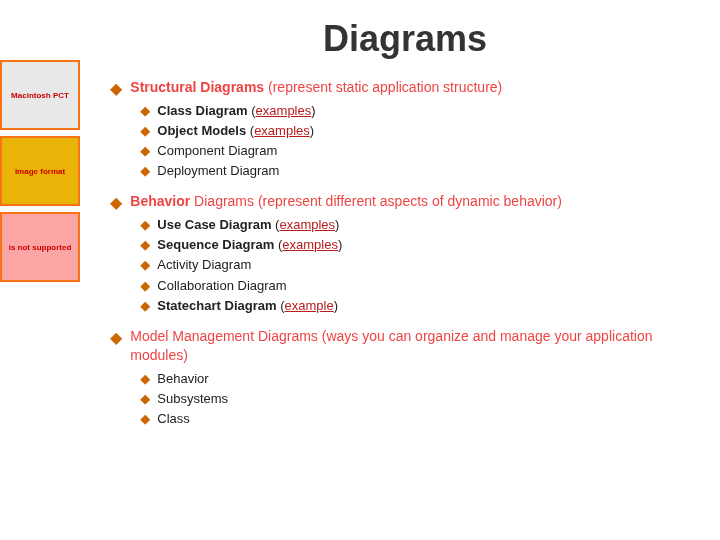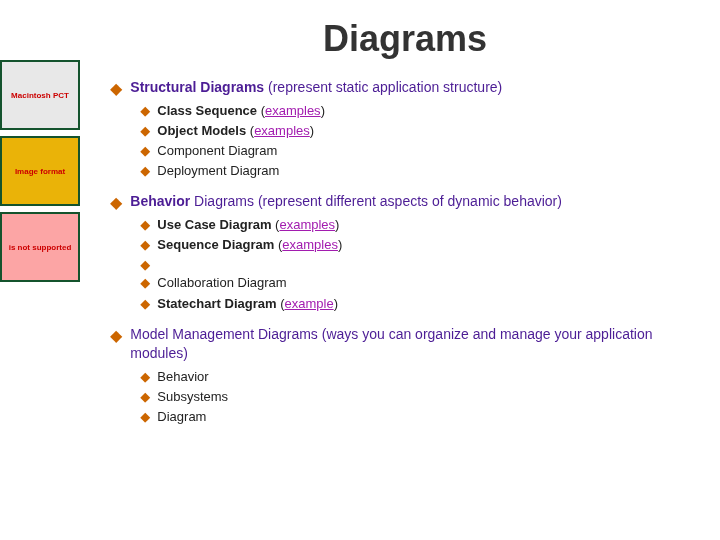--- a/index.html
+++ b/index.html
@@ -20,21 +20,21 @@
       width: 90px;
       display: flex;
       flex-direction: column;
       gap: 6px;
     }
 
     .img-placeholder {
       width: 80px;
       height: 70px;
       background: #c0c0c0;
-      border: 2px solid #14532d;
+      border: 2px solid #f97316;
       display: flex;
       align-items: center;
       justify-content: center;
       font-size: 9px;
       color: #555;
       text-align: center;
       padding: 4px;
     }
 
     .img-placeholder.red-text {
@@ -66,21 +66,21 @@
     .bullet-diamond {
       color: #cc6600;
       font-size: 16px;
       margin-right: 8px;
       margin-top: 1px;
       flex-shrink: 0;
     }
 
     .item-text {
       font-size: 14px;
-      color: #4c1d95;
+      color: #ef4444;
       line-height: 1.4;
     }
 
     .item-text strong {
       font-weight: bold;
     }
 
     .sub-list {
       margin-top: 4px;
       margin-left: 10px;
@@ -104,21 +104,21 @@
       font-size: 13px;
       color: #222;
       line-height: 1.4;
     }
 
     .sub-text strong {
       font-weight: bold;
     }
 
     a {
-      color: #a21caf;
+      color: #b91c1c;
       text-decoration: underline;
     }
 
     .img-box1 {
       background: #e8e8e8;
     }
     .img-box2 {
       background: #eab308;
     }
     .img-box3 {
@@ -140,21 +140,21 @@
 
   <div class="top-level-item">
     <span class="bullet-diamond">◆</span>
     <div>
       <span class="item-text">
         <strong>Structural Diagrams</strong> (represent static application structure)
       </span>
       <div class="sub-list">
         <div class="sub-item">
           <span class="sub-bullet">◆</span>
-          <span class="sub-text"><strong>Class Sequence</strong> (<a href="#">examples</a>)</span>
+          <span class="sub-text"><strong>Class Diagram</strong> (<a href="#">examples</a>)</span>
         </div>
         <div class="sub-item">
           <span class="sub-bullet">◆</span>
           <span class="sub-text"><strong>Object Models</strong> (<a href="#">examples</a>)</span>
         </div>
         <div class="sub-item">
           <span class="sub-bullet">◆</span>
           <span class="sub-text">Component Diagram</span>
         </div>
         <div class="sub-item">
@@ -175,20 +175,21 @@
         <div class="sub-item">
           <span class="sub-bullet">◆</span>
           <span class="sub-text"><strong>Use Case Diagram</strong> (<a href="#">examples</a>)</span>
         </div>
         <div class="sub-item">
           <span class="sub-bullet">◆</span>
           <span class="sub-text"><strong>Sequence Diagram</strong> (<a href="#">examples</a>)</span>
         </div>
         <div class="sub-item">
           <span class="sub-bullet">◆</span>
+          <span class="sub-text">Activity Diagram</span>
         </div>
         <div class="sub-item">
           <span class="sub-bullet">◆</span>
           <span class="sub-text">Collaboration Diagram</span>
         </div>
         <div class="sub-item">
           <span class="sub-bullet">◆</span>
           <span class="sub-text"><strong>Statechart Diagram</strong> (<a href="#">example</a>)</span>
         </div>
       </div>
@@ -205,19 +206,19 @@
         <div class="sub-item">
           <span class="sub-bullet">◆</span>
           <span class="sub-text">Behavior</span>
         </div>
         <div class="sub-item">
           <span class="sub-bullet">◆</span>
           <span class="sub-text">Subsystems</span>
         </div>
         <div class="sub-item">
           <span class="sub-bullet">◆</span>
-          <span class="sub-text">Diagram</span>
+          <span class="sub-text">Class</span>
         </div>
       </div>
     </div>
   </div>
 
 </div>
 
 </body></html>

